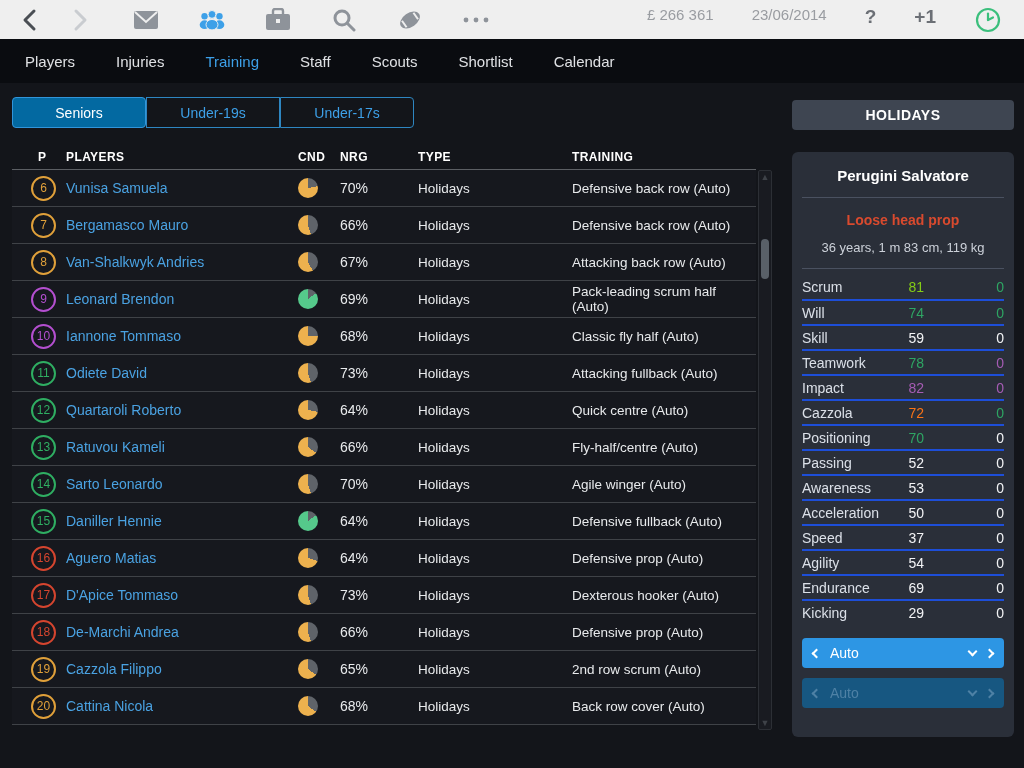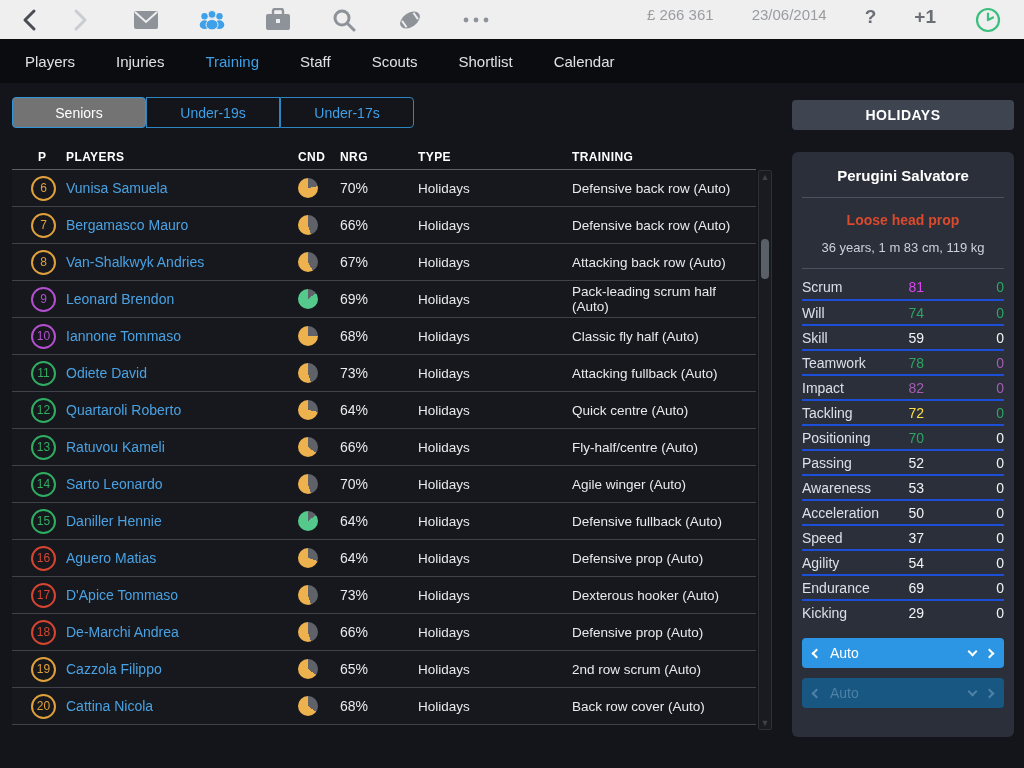--- a/index.html
+++ b/index.html
@@ -20,21 +20,21 @@
             display:flex; align-items:center; gap:41px; padding-left:25px; }
   .nav-item { color:#dfe1e4; font-size:15px; cursor:pointer; }
   .nav-item.active { color:#3da0e8; }
 
   
   .tabs { position:absolute; left:12px; top:97px; display:flex; }
   .tab { width:134px; height:31px; display:flex; align-items:center; justify-content:center;
          font-size:14px; color:#3da0e8; border:1px solid #2e86c1; cursor:pointer; }
   .tab:first-child { border-radius:4px 0 0 4px; }
   .tab:last-child  { border-radius:0 4px 4px 0; }
-  .tab.selected { background:#737373; border-color:#3195da; color:#fff; border-radius:4px; }
+  .tab.selected { background:#0369a1; border-color:#3195da; color:#fff; border-radius:4px; }
 
   
   .table { position:absolute; left:12px; top:144px; width:744px; }
   .thead, .trow { display:grid; grid-template-columns:40px 232px 42px 62px 152px 1fr;
                   align-items:center; padding-left:14px; }
   .thead { height:26px; border-bottom:1px solid #5c5f64; color:#ffffff;
            font-size:12px; font-weight:bold; letter-spacing:.4px; }
   .trow  { height:37px; border-bottom:1px solid #3f4247; background:#16181e; cursor:pointer; }
   .jersey { width:25px; height:25px; border-radius:50%; border:2px solid currentColor;
             display:flex; align-items:center; justify-content:center; font-size:12px; margin-left:5px; }
@@ -377,21 +377,21 @@
 
 <div class="card">
   <div class="card-name">Perugini Salvatore</div>
   <div class="divider"></div>
   <div class="card-pos">Loose head prop</div>
   <div class="card-phys">36 years, 1 m 83 cm, 119 kg</div>
   <div class="divider"></div>
   <div class="stats" id="stats">
       <div class="stat-row">
      <div class="stat-label">Scrum</div>
-     <div class="stat-val" style="color:#d946ef;text-align:right;">81</div>
+     <div class="stat-val" style="color:#84cc16;text-align:right;">81</div>
      <div class="stat-delta" style="color:#2ea563;">0</div>
    </div>
       <div class="stat-row">
      <div class="stat-label">Will</div>
      <div class="stat-val" style="color:#2ea563;">74</div>
      <div class="stat-delta" style="color:#2ea563;">0</div>
    </div>
       <div class="stat-row">
      <div class="stat-label">Skill</div>
      <div class="stat-val" style="color:#f2f3f5;">59</div>
@@ -401,22 +401,22 @@
      <div class="stat-label">Teamwork</div>
      <div class="stat-val" style="color:#2ea563;">78</div>
      <div class="stat-delta" style="color:#a55cb4;">0</div>
    </div>
       <div class="stat-row">
      <div class="stat-label">Impact</div>
      <div class="stat-val" style="color:#a55cb4;">82</div>
      <div class="stat-delta" style="color:#a55cb4;">0</div>
    </div>
       <div class="stat-row">
-     <div class="stat-label">Tackling</div>
-     <div class="stat-val" style="color:#fde047;">72</div>
+     <div class="stat-label">Cazzola</div>
+     <div class="stat-val" style="color:#f97316;">72</div>
      <div class="stat-delta" style="color:#2ea563;">0</div>
    </div>
       <div class="stat-row">
      <div class="stat-label">Positioning</div>
      <div class="stat-val" style="color:#2ea563;">70</div>
      <div class="stat-delta" style="color:#f2f3f5;">0</div>
    </div>
       <div class="stat-row">
      <div class="stat-label">Passing</div>
      <div class="stat-val" style="color:#f2f3f5;">52</div>

